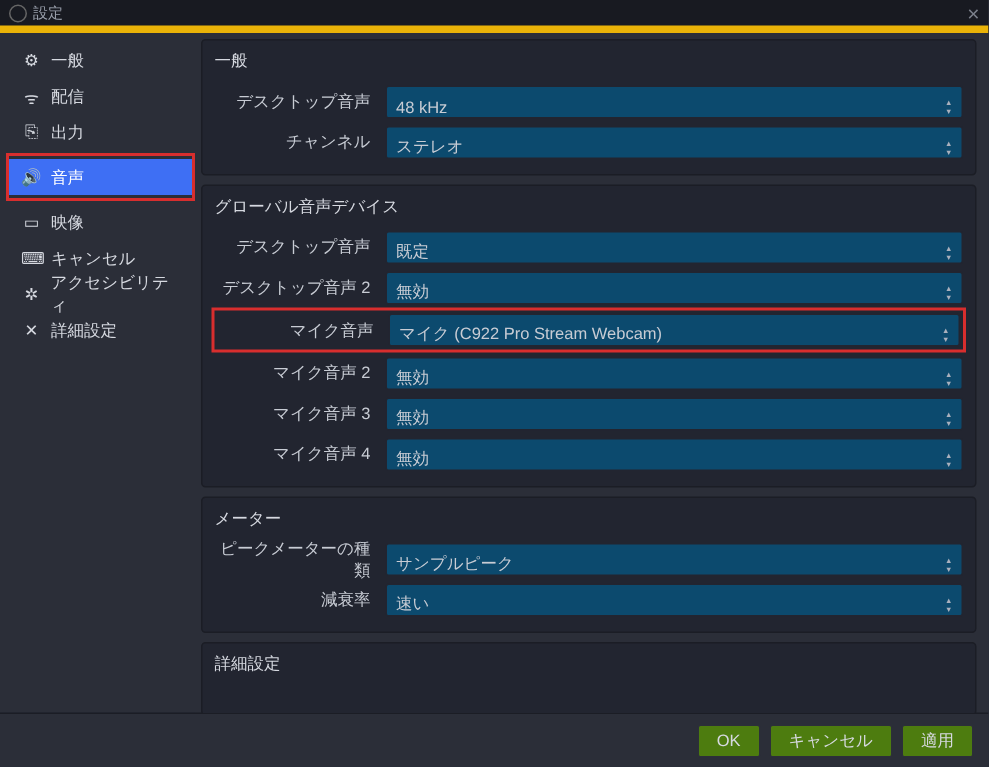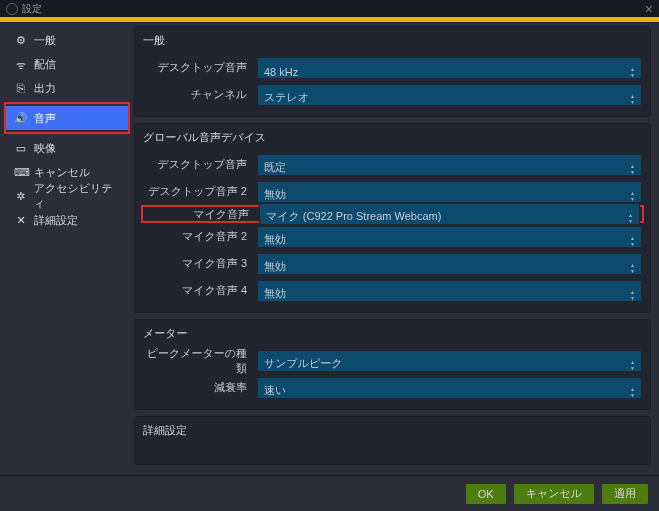--- a/index.html
+++ b/index.html
@@ -99,21 +99,21 @@
   font-size: 5px; line-height: 6px;
   color: #aab0bd;
   margin-left: auto;
   text-align: center;
 }
 .select .spin span { display: block; }
 .highlight {
   border: 2px solid #d82e2e;
   margin: 0 -2px;
   padding: 0 2px;
-  height: 18px;
+  height: 30px;
 }
 .footer {
   height: 36px;
   background: #2b2e38;
   border-top: 1px solid #1b1d25;
   display: flex; align-items: center; justify-content: flex-end;
   padding: 0 10px; gap: 6px;
 }
 .btn {
   background: #4d7c0f;

